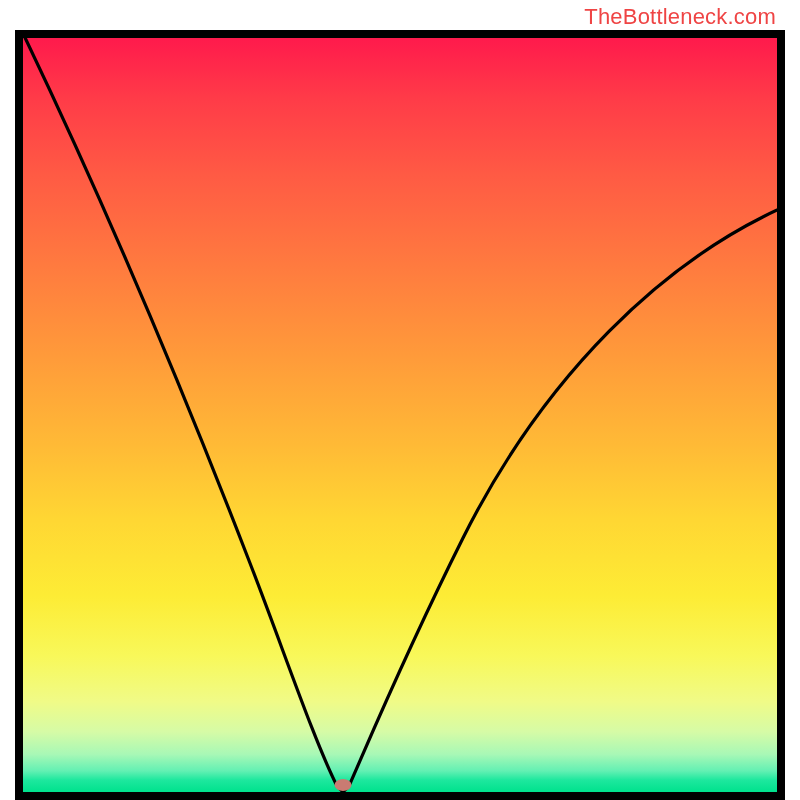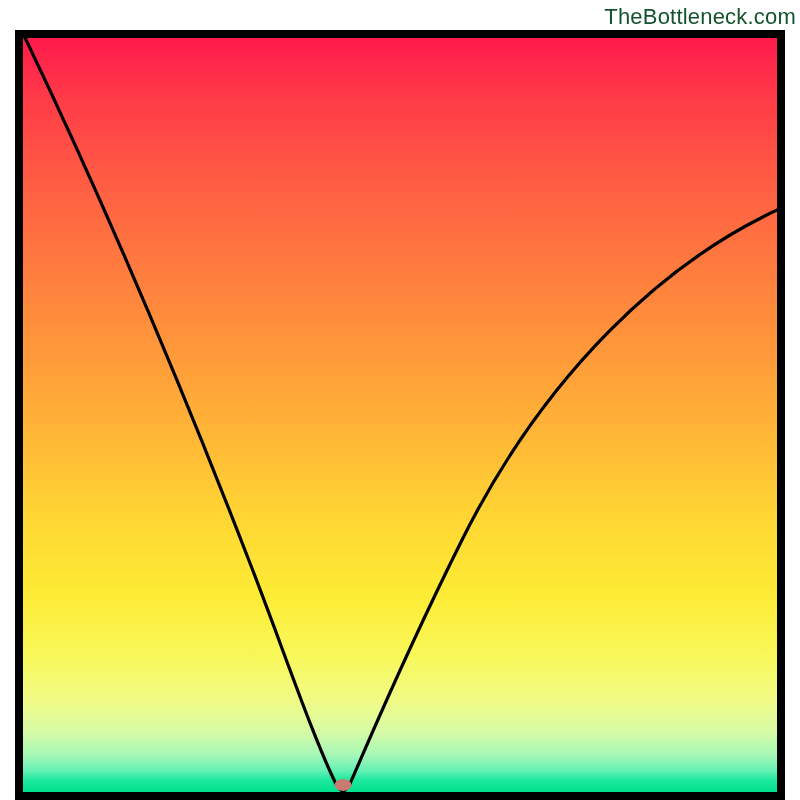--- a/index.html
+++ b/index.html
@@ -1,23 +1,23 @@
 <!DOCTYPE html>
 <html><head>
 <meta charset="utf-8">
 <style>
   * { margin: 0; padding: 0; box-sizing: border-box; }
   html, body { width: 800px; height: 800px; background: #fff; font-family: Arial, Helvetica, sans-serif; }
   .watermark {
     position: absolute;
     top: 4px;
-    right: 4px;
+    right: 24px;
     font-size: 22px;
     font-weight: 500;
-    color: #14532d;
+    color: #ef4444;
     letter-spacing: 0.2px;
     z-index: 10;
   }
   .outer {
     position: absolute;
     top: 30px;
     left: 15px;
     width: 770px;
     height: 770px;
     background: #000;

